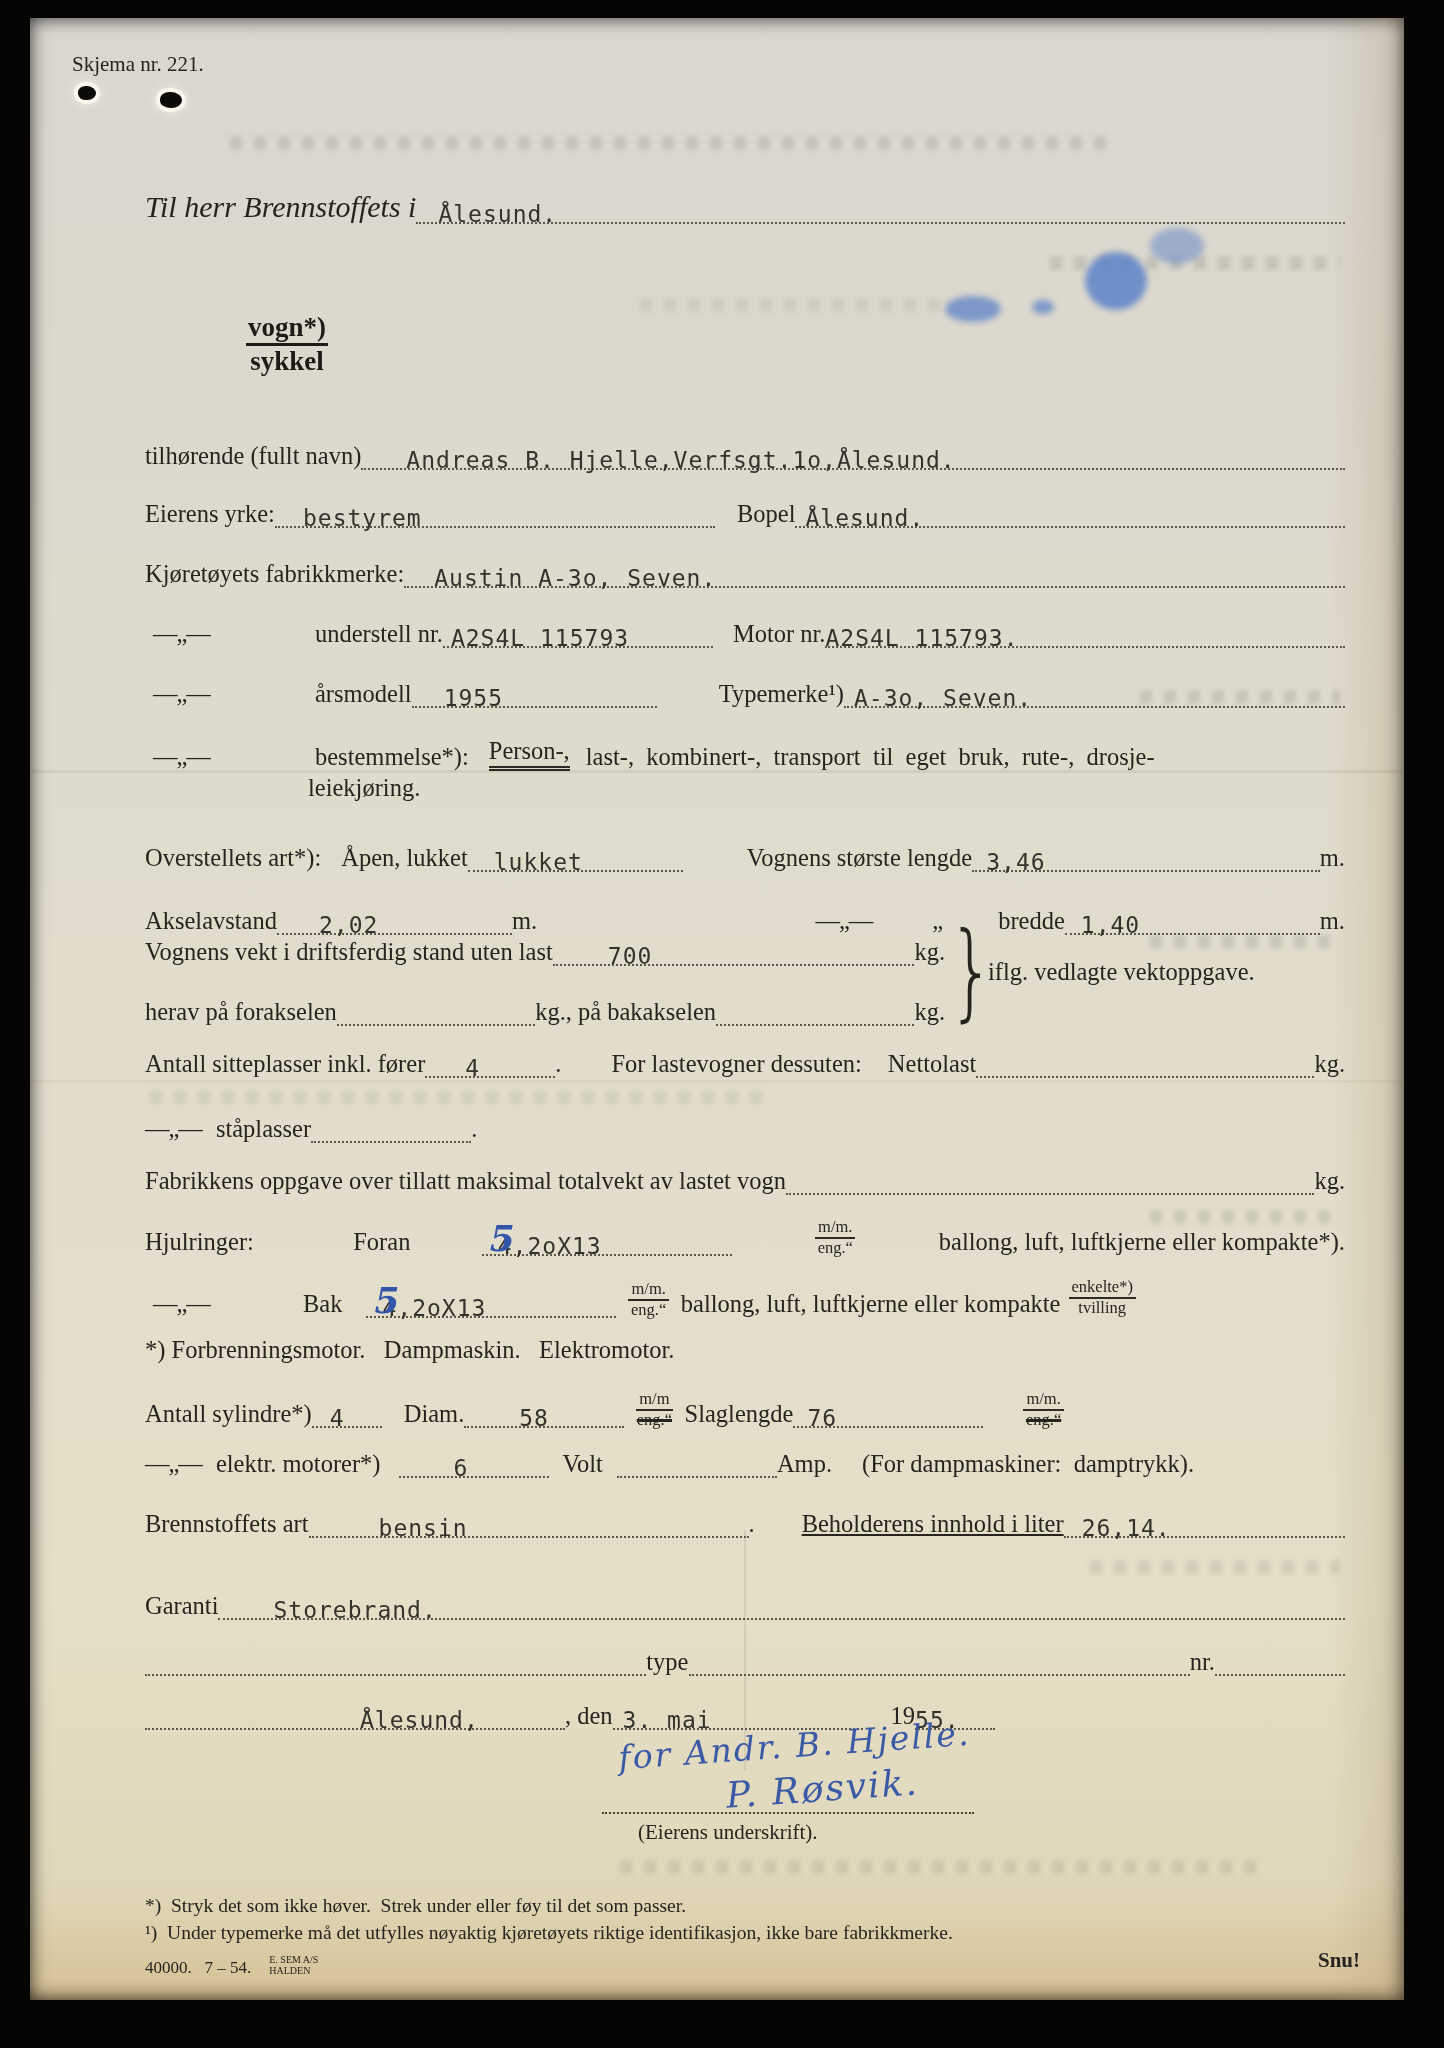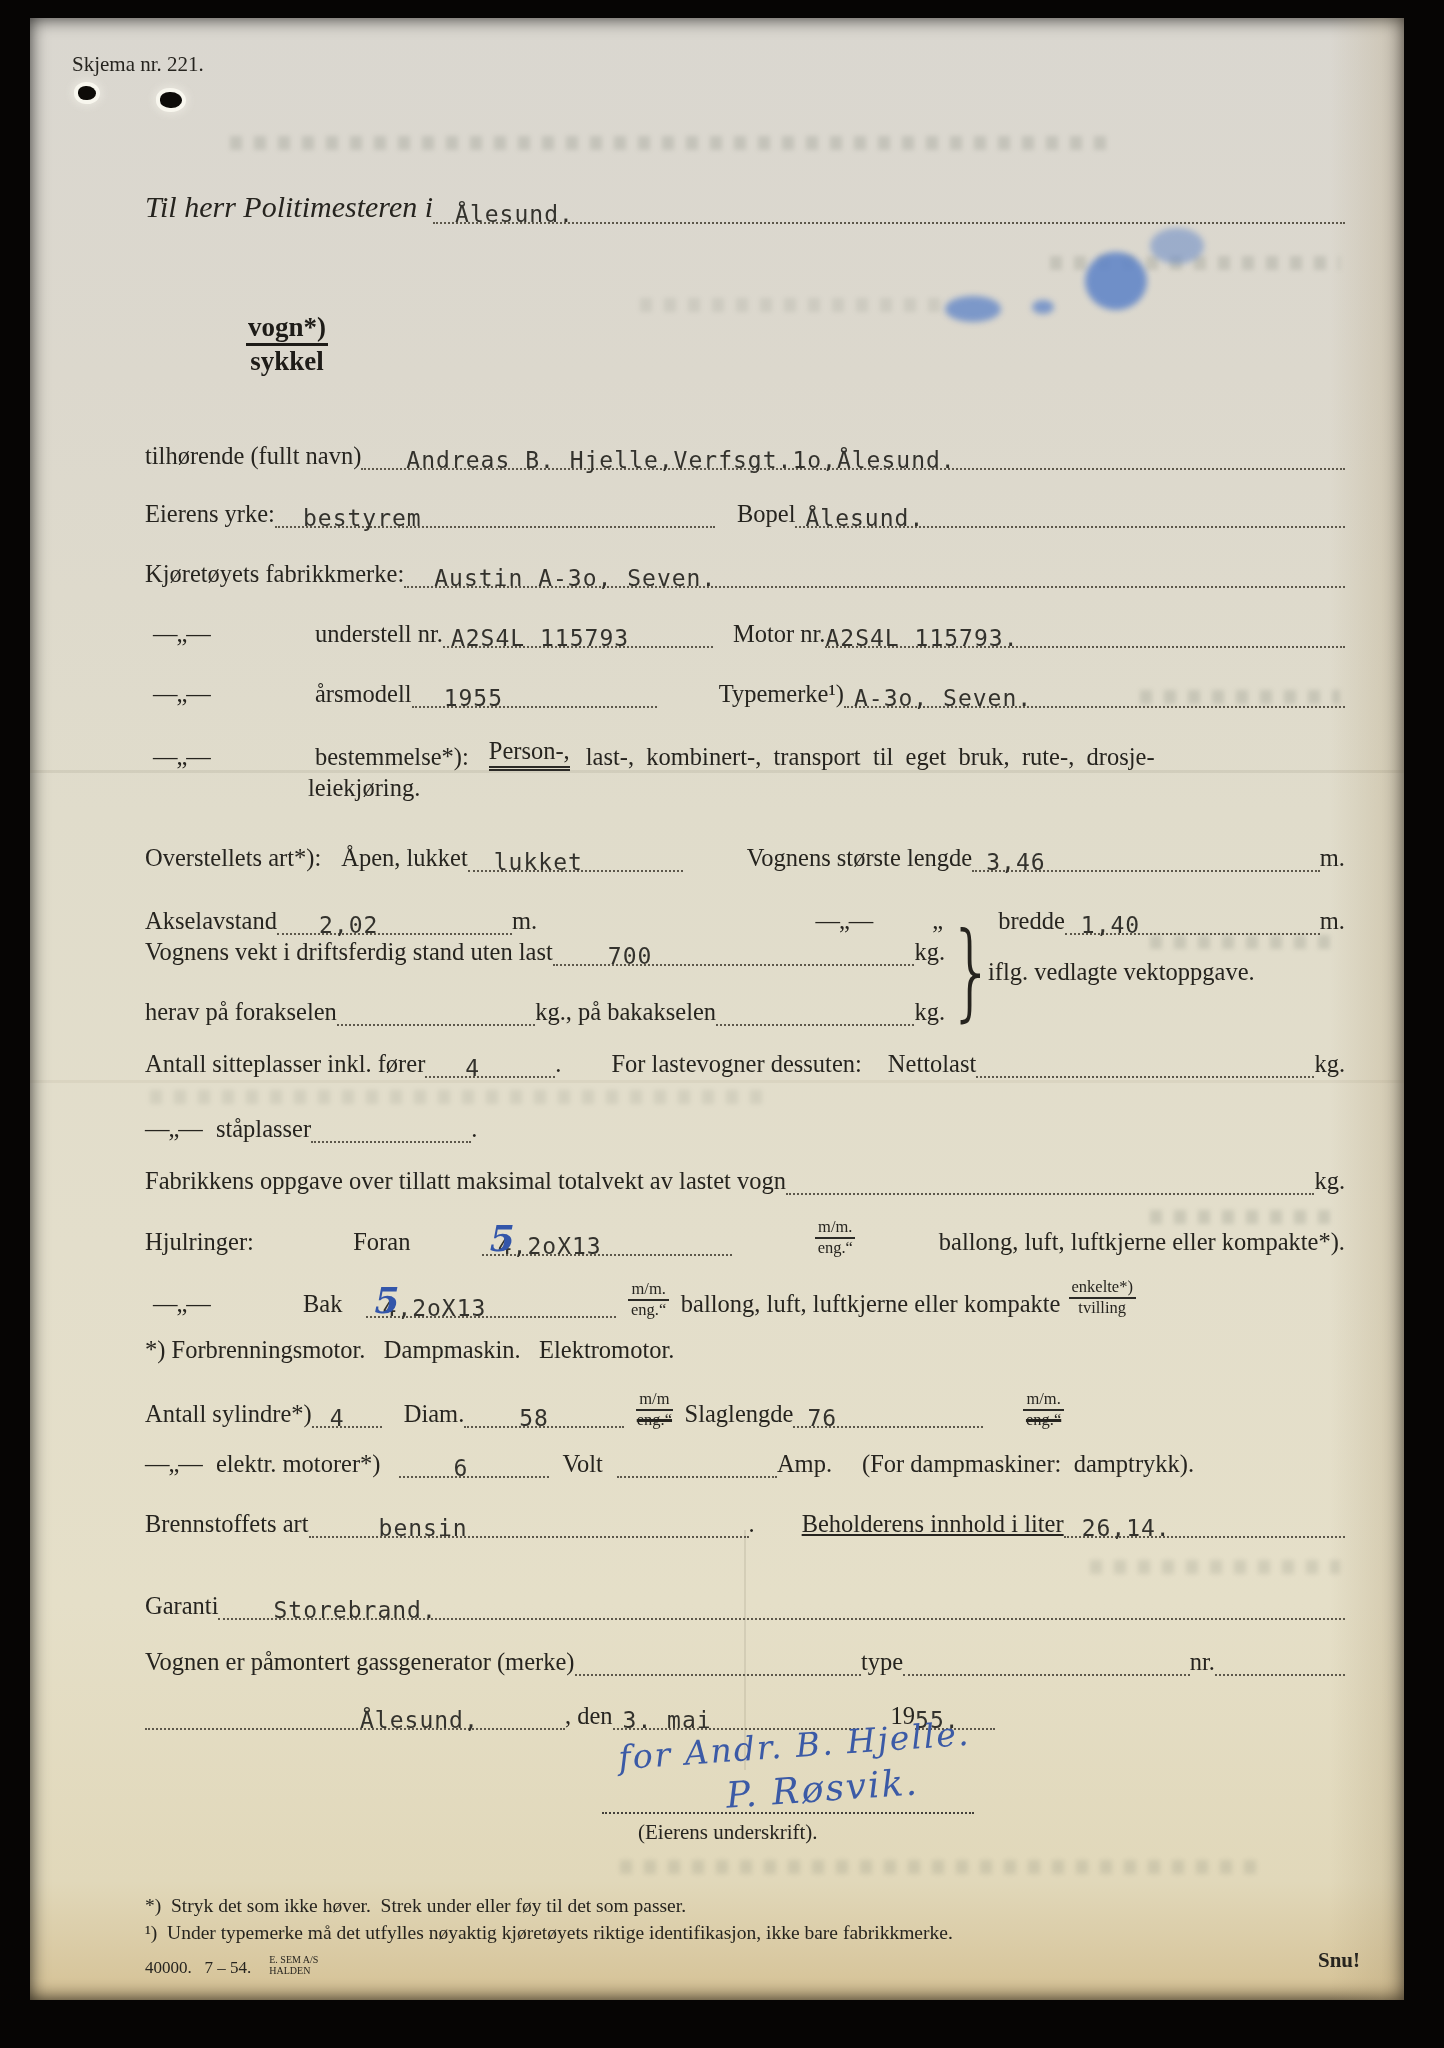--- a/index.html
+++ b/index.html
@@ -73,21 +73,21 @@
 <div class="blot" style="left:1150px;top:228px;width:54px;height:36px;opacity:.5;"></div>
 
 <div class="hole" style="left:78px;top:86px;width:18px;height:14px;"></div>
 <div class="hole" style="left:160px;top:92px;width:22px;height:16px;"></div>
 
 <div class="r" style="left:72px;top:52px;width:400px;font-size:21px;">
   <span class="lbl">Skjema nr. 221.</span>
 </div>
 
 <div class="r" style="top:190px;">
-  <span class="lbl italic" style="font-size:30px;">Til herr Politimesteren i</span>
+  <span class="lbl italic" style="font-size:30px;">Til herr Brennstoffets i</span>
   <span class="fill grow">
     <span class="typed" style="margin-left:22px;">Ålesund.</span>
   </span>
 </div>
 
 <div class="title-row">
   <span class="title-frac">
     <span class="ft">vogn*)</span>
     <span>sykkel</span>
   </span>
@@ -307,21 +307,20 @@
 </div>
 
 <div class="r" style="top:1592px;">
   <span class="lbl">Garanti</span>
   <span class="fill grow">
     <span class="typed" style="margin-left:55px;">Storebrand.</span>
   </span>
 </div>
 
 <div class="r" style="top:1648px;">
-  <span class="lbl">Vognen er påmontert gassgenerator (merke)</span>
   <span class="fill grow"></span>
   <span class="lbl">type</span>
   <span class="fill grow"></span>
   <span class="lbl">nr.</span>
   <span class="fill" style="width:130px;"></span>
 </div>
 
 <div class="r" style="top:1702px;width:850px;">
   <span class="fill" style="width:420px;">
     <span class="typed" style="margin-left:215px;">Ålesund,</span>

